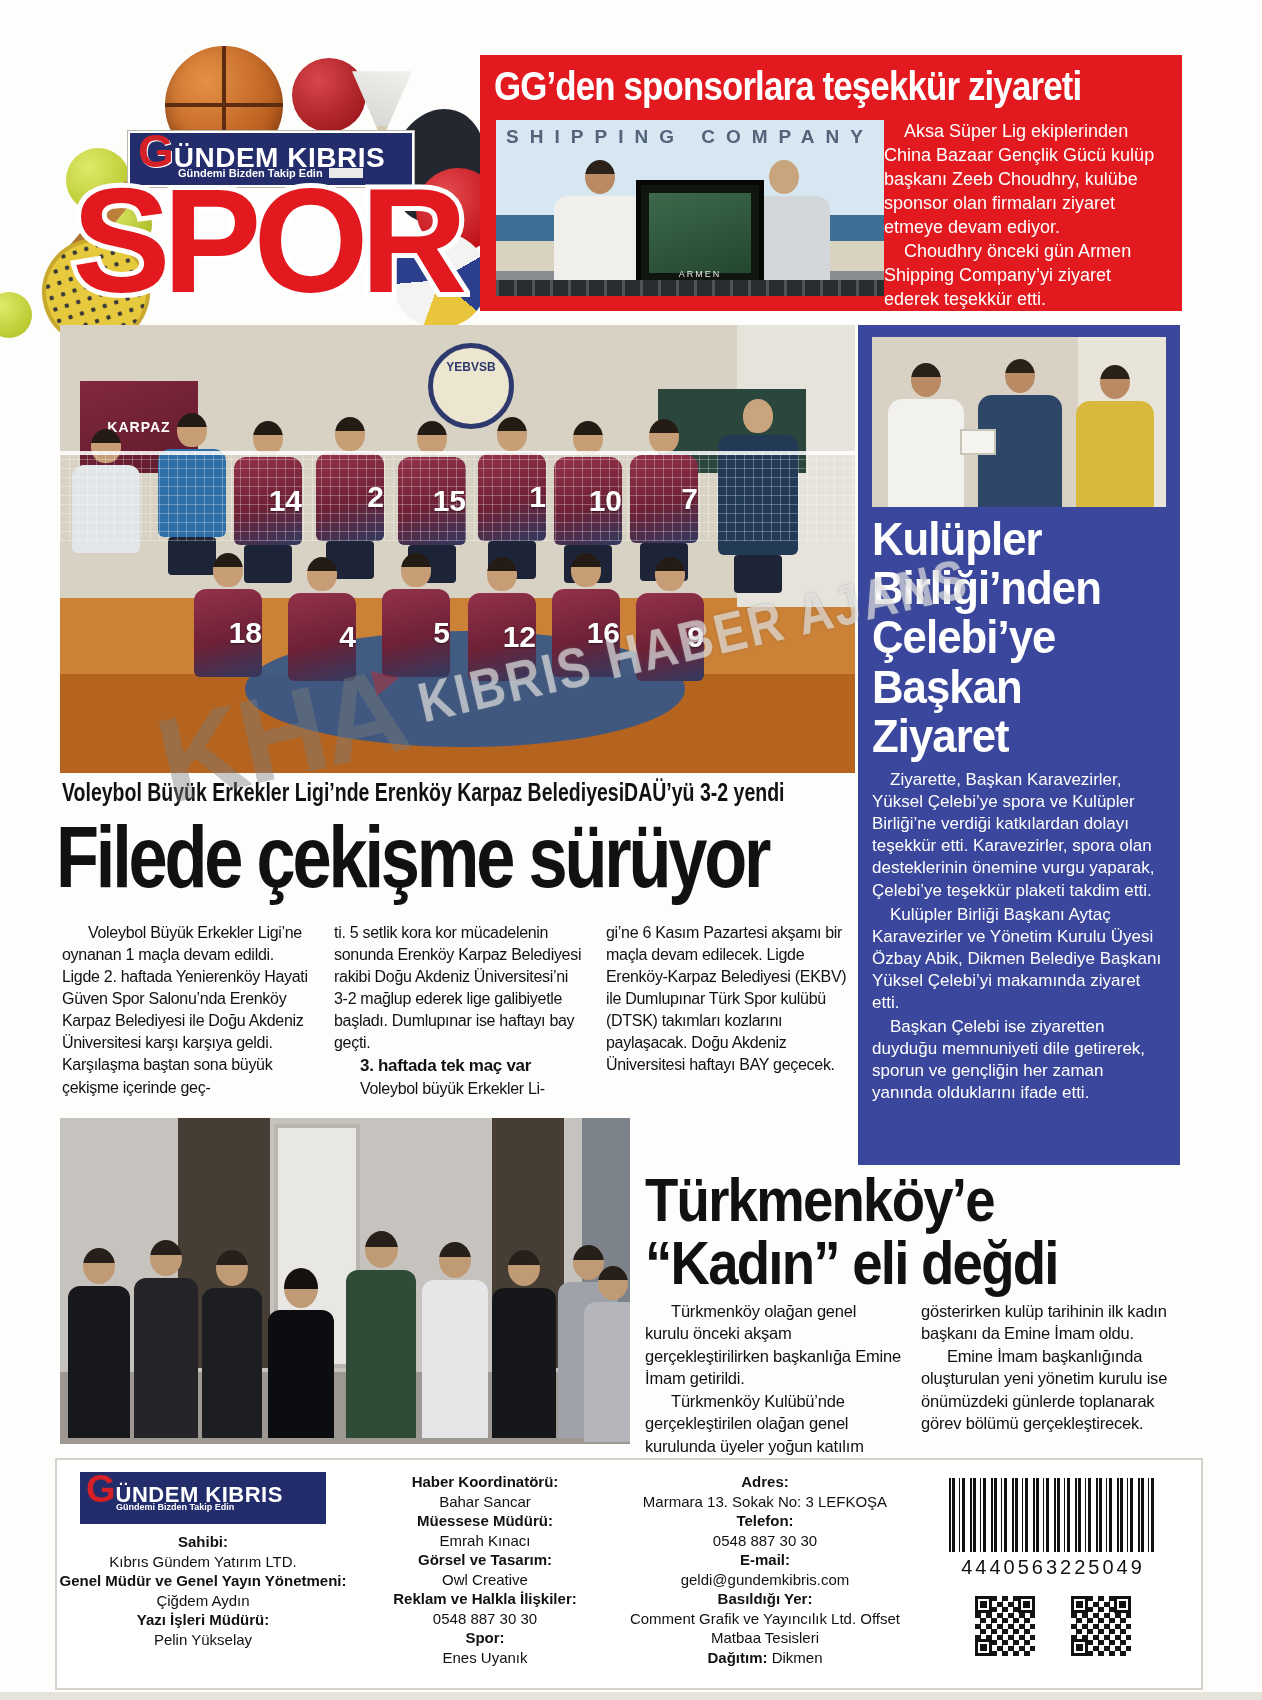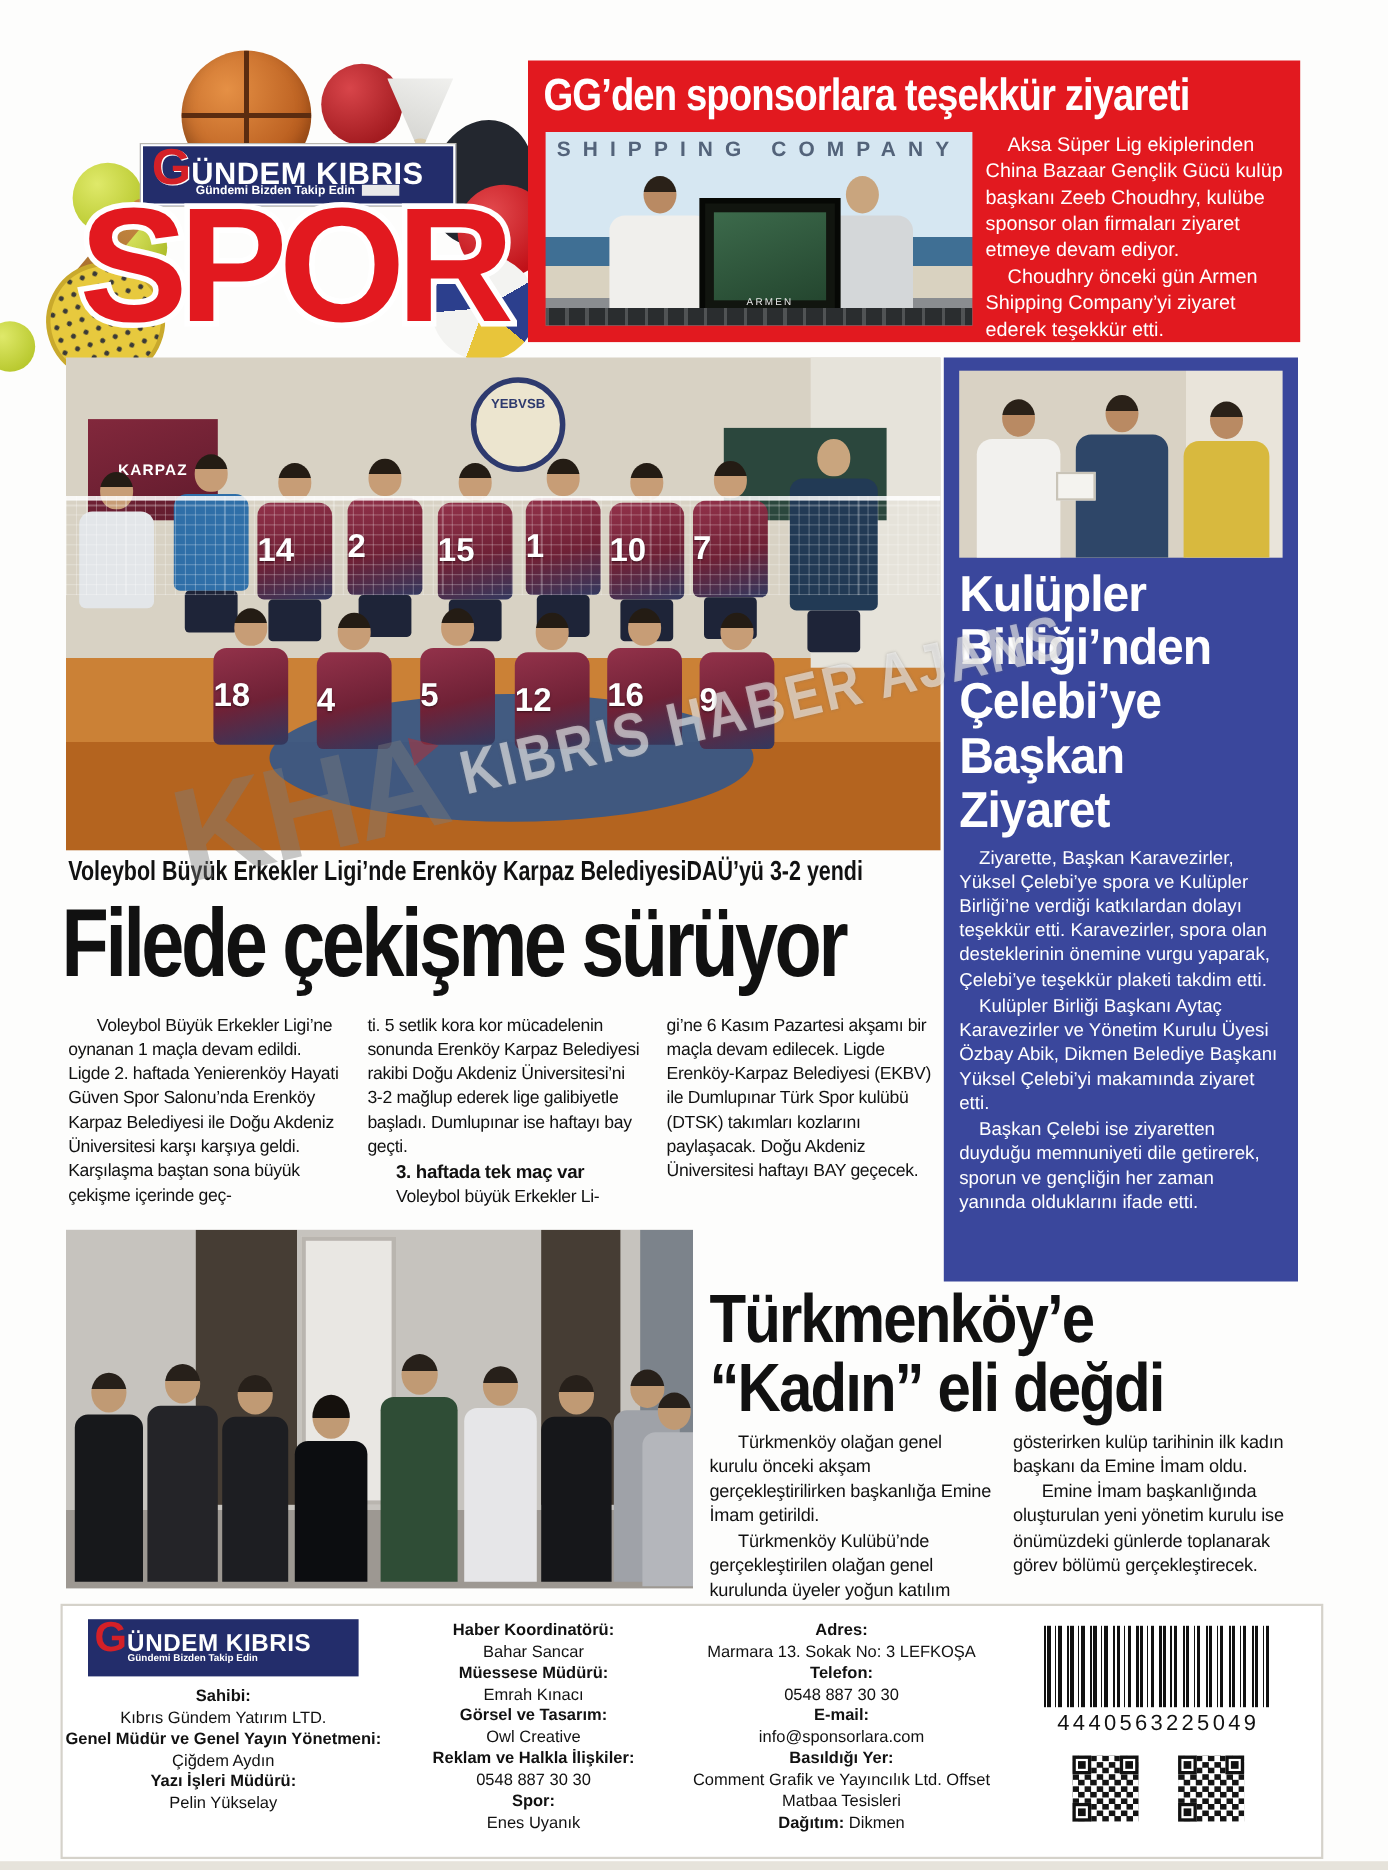--- a/index.html
+++ b/index.html
@@ -36,21 +36,21 @@
   .title-line{display:flex;align-items:baseline;height:36px;}
   .title-g{color:#d42027;font-size:46px;font-weight:900;line-height:.8;text-shadow:1px 1px 0 #fff;}
   .title-rest{color:#fff;font-size:28px;font-weight:900;letter-spacing:.5px;line-height:1;}
   .tagline{color:#fff;font-size:11px;font-weight:bold;margin:-2px 0 0 40px;display:flex;gap:6px;align-items:center;}
   .tagline::after{content:"";width:34px;height:10px;background:#e9e9e9;display:inline-block;}
   .spor-svg{left:70px;top:162px;}
 
   
   .banner{left:480px;top:55px;width:702px;height:256px;background:#e2191f;}
   .banner-headline{color:#fff;font-weight:900;font-size:41px;letter-spacing:-1px;margin:8px 0 0 14px;}
-  .banner-row{display:flex;margin:10px 14px 0 16px;gap:12px;}
+  .banner-row{display:flex;margin:10px 14px 0 16px;}
   .sponsor-photo{position:relative;width:388px;height:176px;background:linear-gradient(#d6e7f2 0 54%,#3f6f94 54% 69%,#d9d2c0 69% 86%,#8a8d90 86%);overflow:hidden;flex:none;}
   .ship-text{position:absolute;top:6px;left:0;right:0;text-align:center;color:#53637a;
     font-size:19px;font-weight:bold;letter-spacing:11px;}
   .sp-man{position:absolute;bottom:14px;width:92px;}
   .sp-head{width:30px;height:34px;border-radius:50%;margin:0 auto;background:linear-gradient(#2a2118 0 42%,#b98a63 42%);}
   .sp-shirt{height:86px;border-radius:14px 14px 0 0;margin-top:2px;}
   .sp-frame{position:absolute;left:140px;bottom:10px;width:118px;height:96px;background:#11150f;border:5px solid #060805;}
   .sp-frame-inner{position:absolute;inset:8px;background:linear-gradient(160deg,#3c6a4b,#24462f);}
   .frame-label{position:absolute;left:0;right:0;bottom:2px;text-align:center;color:#e8e8e8;font-size:9px;letter-spacing:2px;}
   .balcony{position:absolute;left:0;right:0;bottom:0;height:16px;background:#2a2d2f;
@@ -69,21 +69,21 @@
   .green-banner{position:absolute;left:598px;top:64px;width:148px;height:84px;background:#2b473d;}
   .court{position:absolute;left:185px;bottom:26px;width:440px;height:116px;background:#33568a;border-radius:50%;opacity:.9;}
   .net{position:absolute;left:0;right:0;top:126px;height:86px;z-index:5;border-top:4px solid rgba(255,255,255,.85);
     background-image:repeating-linear-gradient(0deg,rgba(255,255,255,.28) 0 1px,transparent 1px 9px),
                      repeating-linear-gradient(90deg,rgba(255,255,255,.28) 0 1px,transparent 1px 9px);}
   .player{position:absolute;width:80px;text-align:center;z-index:3;}
   .pl-head{width:30px;height:34px;border-radius:50% 50% 46% 46%;margin:0 auto;
     background:linear-gradient(#241c14 0 40%,#c79d76 40%);}
   .pl-jersey{width:68px;height:88px;margin:2px auto 0;border-radius:12px 12px 6px 6px;
     background:linear-gradient(165deg,#93324a 0%,#6f2136 55%,#32395f 100%);
-    color:#fff;font-weight:bold;font-size:30px;display:flex;align-items:center;justify-content:flex-start;
+    color:#fff;font-weight:bold;font-size:30px;display:flex;align-items:center;justify-content:flex-end;
     text-shadow:0 1px 2px rgba(0,0,0,.5);}
   .pl-legs{width:48px;height:38px;margin:0 auto;background:#1e2438;border-radius:4px;}
   .coach{position:absolute;width:92px;text-align:center;z-index:2;}
   .coach .pl-jersey{background:#2f6fa8;font-size:0;}
   .coach.right .pl-jersey{background:#223a55;width:80px;height:120px;}
   .coach.right .pl-head{background:#c9a57e;}
   .side-player .pl-jersey{background:#e3e6e9;}
 
   .watermark{left:150px;top:615px;width:780px;transform:rotate(-13deg);z-index:6;display:flex;align-items:center;gap:18px;pointer-events:none;}
   .wm-kha{font-size:120px;font-weight:900;color:rgba(125,125,125,.42);line-height:1;letter-spacing:-4px;position:relative;}
@@ -461,21 +461,21 @@
       <div>0548 887 30 30</div>
       <div class="f-label">Spor:</div>
       <div>Enes Uyanık</div>
     </div>
     <div class="f-col f-col3">
       <div class="f-label">Adres:</div>
       <div>Marmara 13. Sokak No: 3 LEFKOŞA</div>
       <div class="f-label">Telefon:</div>
       <div>0548 887 30 30</div>
       <div class="f-label">E-mail:</div>
-      <div>info@sponsorlara.com</div>
+      <div>geldi@gundemkibris.com</div>
       <div class="f-label">Basıldığı Yer:</div>
       <div>Comment Grafik ve Yayıncılık Ltd. Offset Matbaa Tesisleri</div>
       <div>
         <span class="f-label">Dağıtım:</span>
         <span>Dikmen</span>
       </div>
     </div>
     <div class="f-col f-col4">
       <div class="barcode"></div>
       <div class="barcode-num">4440563225049</div>

